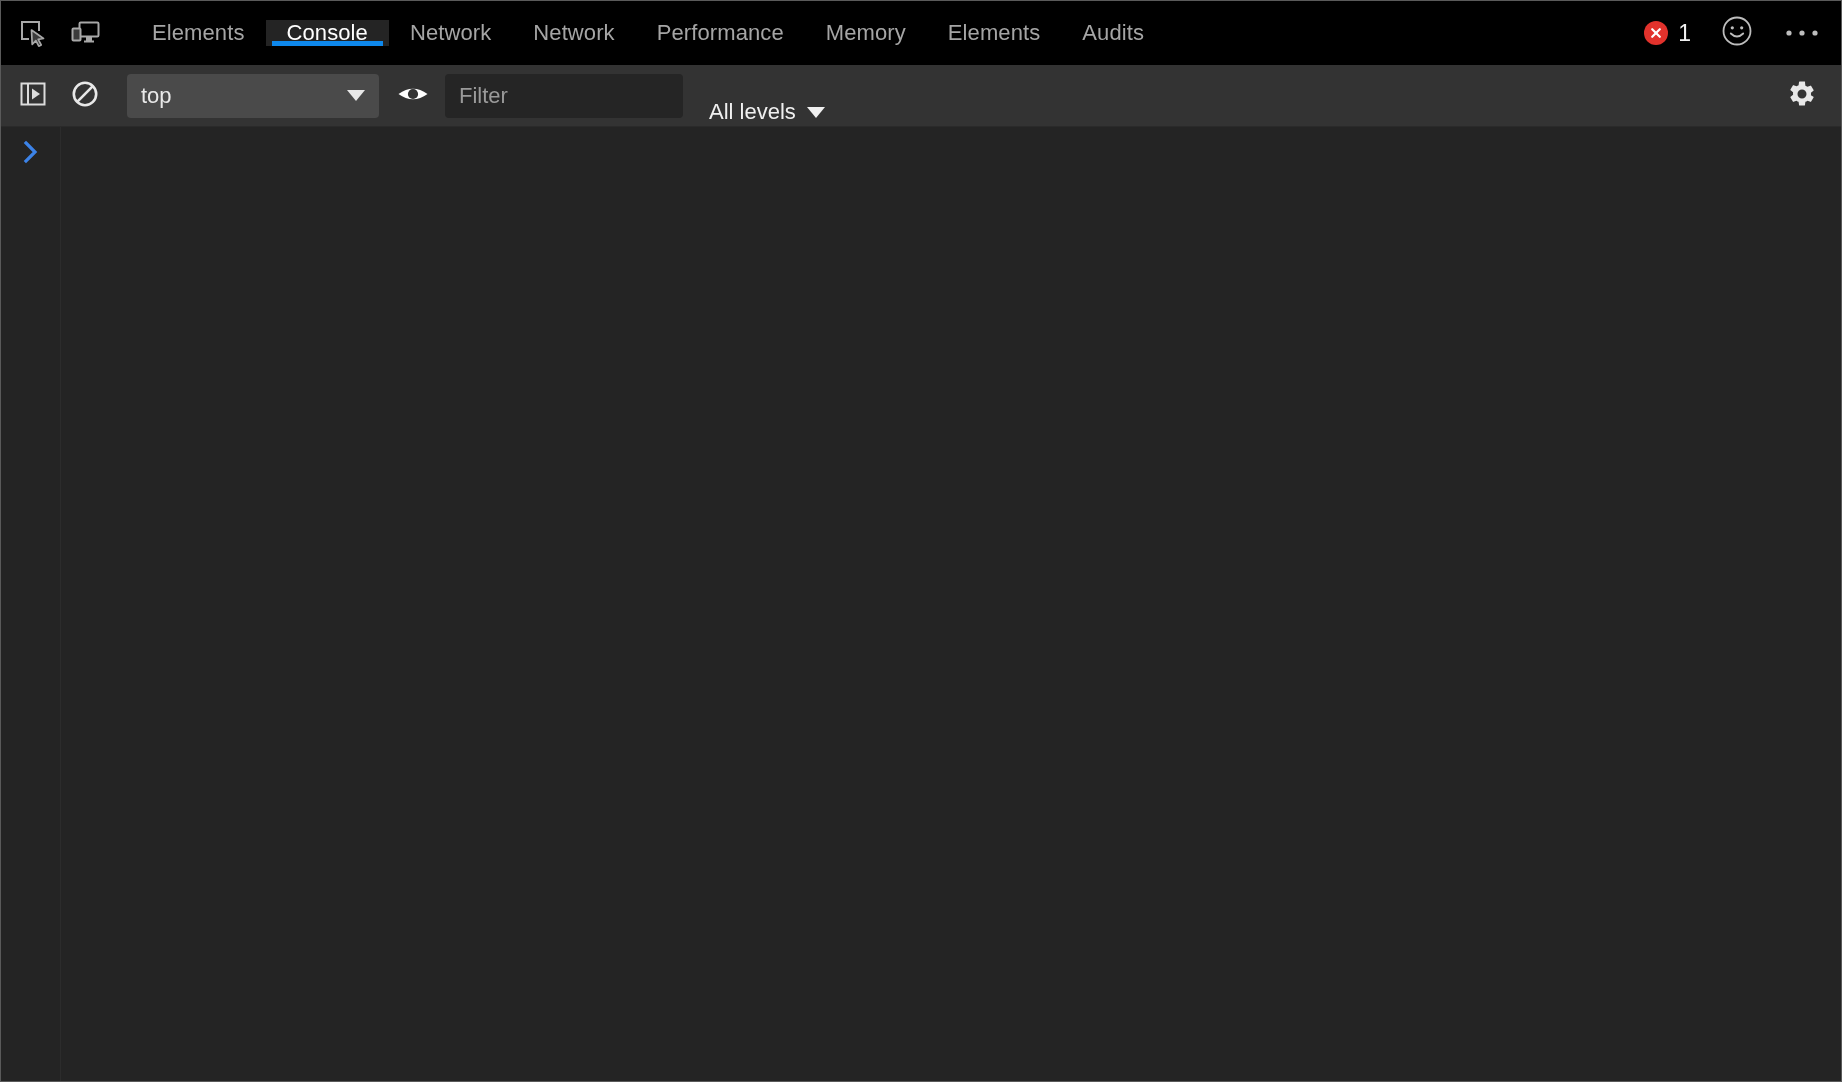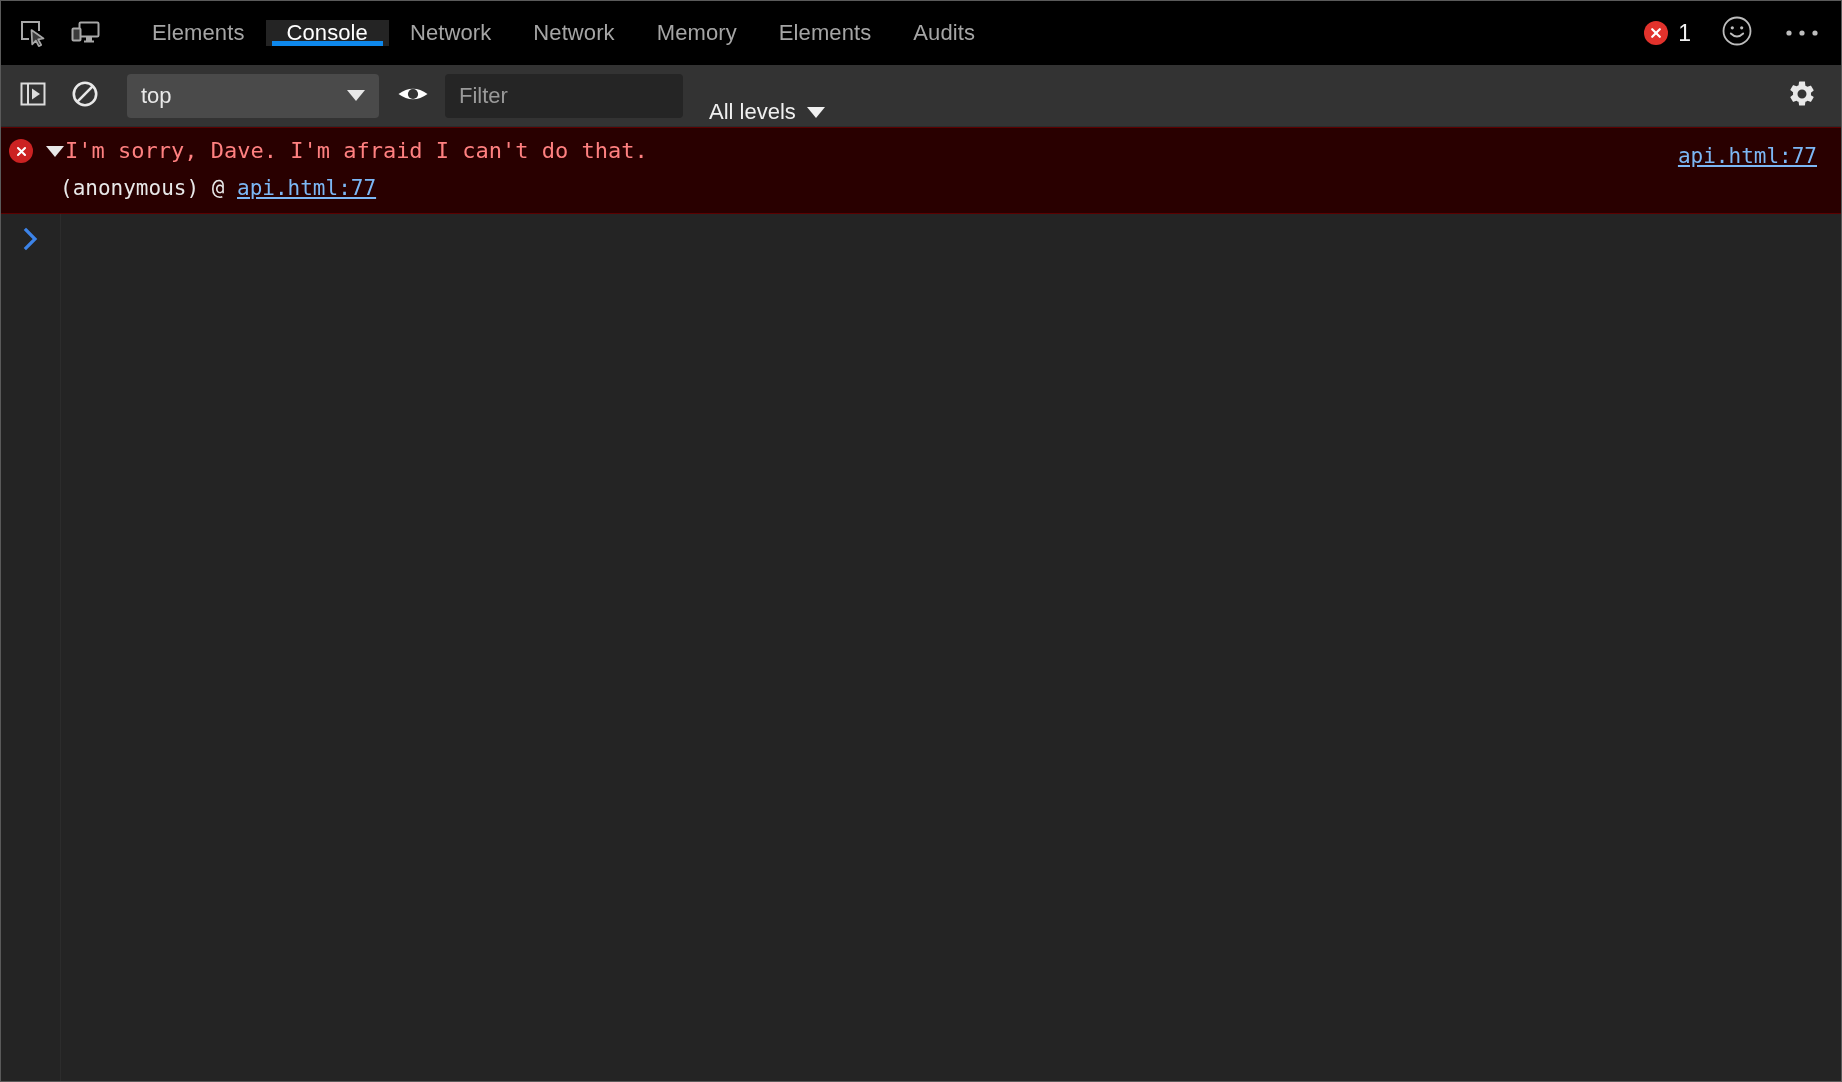--- a/index.html
+++ b/index.html
@@ -366,20 +366,23 @@
           <span>Elements</span>
         </div>
       <div class="tab active">
           <span>Console</span>
         </div>
       <div class="tab">
           <span>Network</span>
         </div>
       <div class="tab">
           <span>Network</span>
+        </div>
+      <div class="tab">
+          <span>Performance</span>
         </div>
       <div class="tab">
           <span>Memory</span>
         </div>
       <div class="tab">
           <span>Elements</span>
         </div>
       <div class="tab">
           <span>Audits</span>
         </div>
@@ -463,33 +466,20 @@
         <svg width="30" height="30" viewBox="0 0 24 24">
           <path fill="#e8e8e8" d="M19.14,12.94a7.07,7.07,0,0,0,.05-.94,7.07,7.07,0,0,0-.05-.94l2-1.58a.49.49,0,0,0,.12-.61l-1.92-3.32a.49.49,0,0,0-.59-.22l-2.39.96a7.3,7.3,0,0,0-1.62-.94l-.36-2.54A.48.48,0,0,0,13.9,2H10.1a.48.48,0,0,0-.47.41L9.27,4.95a7.3,7.3,0,0,0-1.62.94L5.26,4.93a.49.49,0,0,0-.59.22L2.75,8.47a.49.49,0,0,0,.12.61l2,1.58a7.07,7.07,0,0,0,0,1.88l-2,1.58a.49.49,0,0,0-.12.61l1.92,3.32a.49.49,0,0,0,.59.22l2.39-.96a7.3,7.3,0,0,0,1.62.94l.36,2.54a.48.48,0,0,0,.47.41h3.8a.48.48,0,0,0,.47-.41l.36-2.54a7.3,7.3,0,0,0,1.62-.94l2.39.96a.49.49,0,0,0,.59-.22l1.92-3.32a.49.49,0,0,0-.12-.61ZM12,15.6A3.6,3.6,0,1,1,15.6,12,3.6,3.6,0,0,1,12,15.6Z"></path>
         </svg>
       </span>
     </div>
   </div>
 
   <div class="console-body">
     <div class="gutter-line"></div>
 
-    <div class="msg-error">
-      <div class="msg-line1">
-        <span class="err-icon">
-          <svg width="13" height="13" viewBox="0 0 13 13">
-            <path d="M3 3 L10 10 M10 3 L3 10" stroke="#ffffff" stroke-width="2.1" stroke-linecap="round"></path>
-          </svg>
-        </span>
-        <span class="disclosure"></span>
-        <span class="err-text">I'm sorry, Dave. I'm afraid I can't do that.</span>
-        <span class="err-source">api.html:77</span>
-      </div>
-      <div class="msg-line2"><span>(anonymous) @ </span><a>api.html:77</a></div>
-    </div>
 
     <div class="prompt-row">
       <span class="prompt-caret">
         <svg width="20" height="26" viewBox="0 0 20 26">
           <path d="M5 4 L14 13 L5 22" fill="none" stroke="#3c83e8" stroke-width="3.2" stroke-linecap="square" stroke-linejoin="miter"></path>
         </svg>
       </span>
       <div class="prompt-input" contenteditable="true" style=""></div>
     </div>
   </div>

